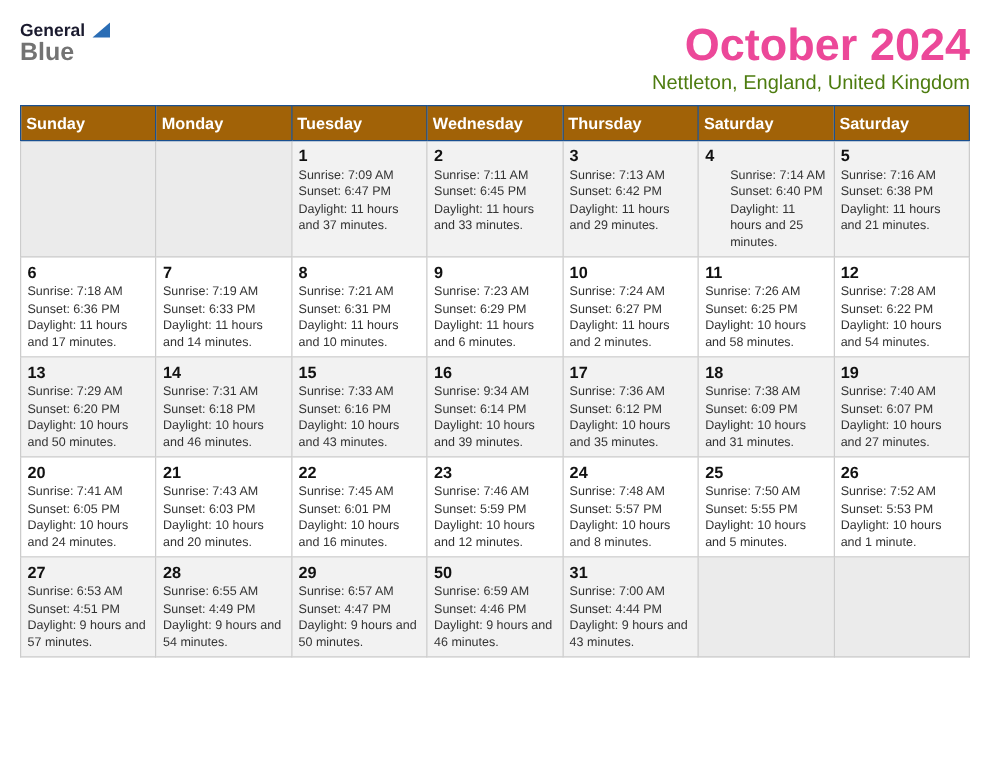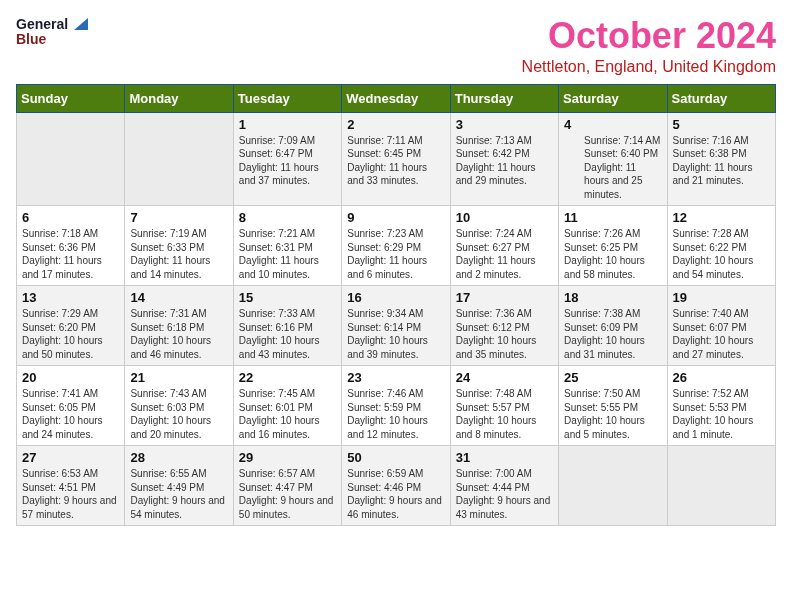--- a/index.html
+++ b/index.html
@@ -21,46 +21,46 @@
       flex-direction: column;
       align-items: flex-start;
     }
     .logo-general {
       font-size: 14px;
       font-weight: bold;
       color: #1a1a2e;
       line-height: 1;
     }
     .logo-blue {
-      font-size: 14px;
-      font-weight: bold;
-      color: #7f1d1d;
+      font-size: 20px;
+      font-weight: bold;
+      color: #737373;
       line-height: 1;
     }
     .title-block {
       text-align: right;
     }
     .month-title {
       font-size: 36px;
       font-weight: bold;
       color: #ec4899;
       line-height: 1.1;
     }
     .location {
       font-size: 16px;
-      color: #b91c1c;
+      color: #4d7c0f;
       margin-top: 2px;
     }
     .calendar {
       width: 100%;
       border-collapse: collapse;
       border: 1px solid #ccc;
     }
     .calendar th {
-      background: #4d7c0f;
+      background: #a16207;
       color: #fff;
       font-size: 13px;
       font-weight: bold;
       padding: 6px 4px;
       text-align: left;
       border: 1px solid #1a5090;
     }
     .calendar td {
       width: 14.28%;
       vertical-align: top;

